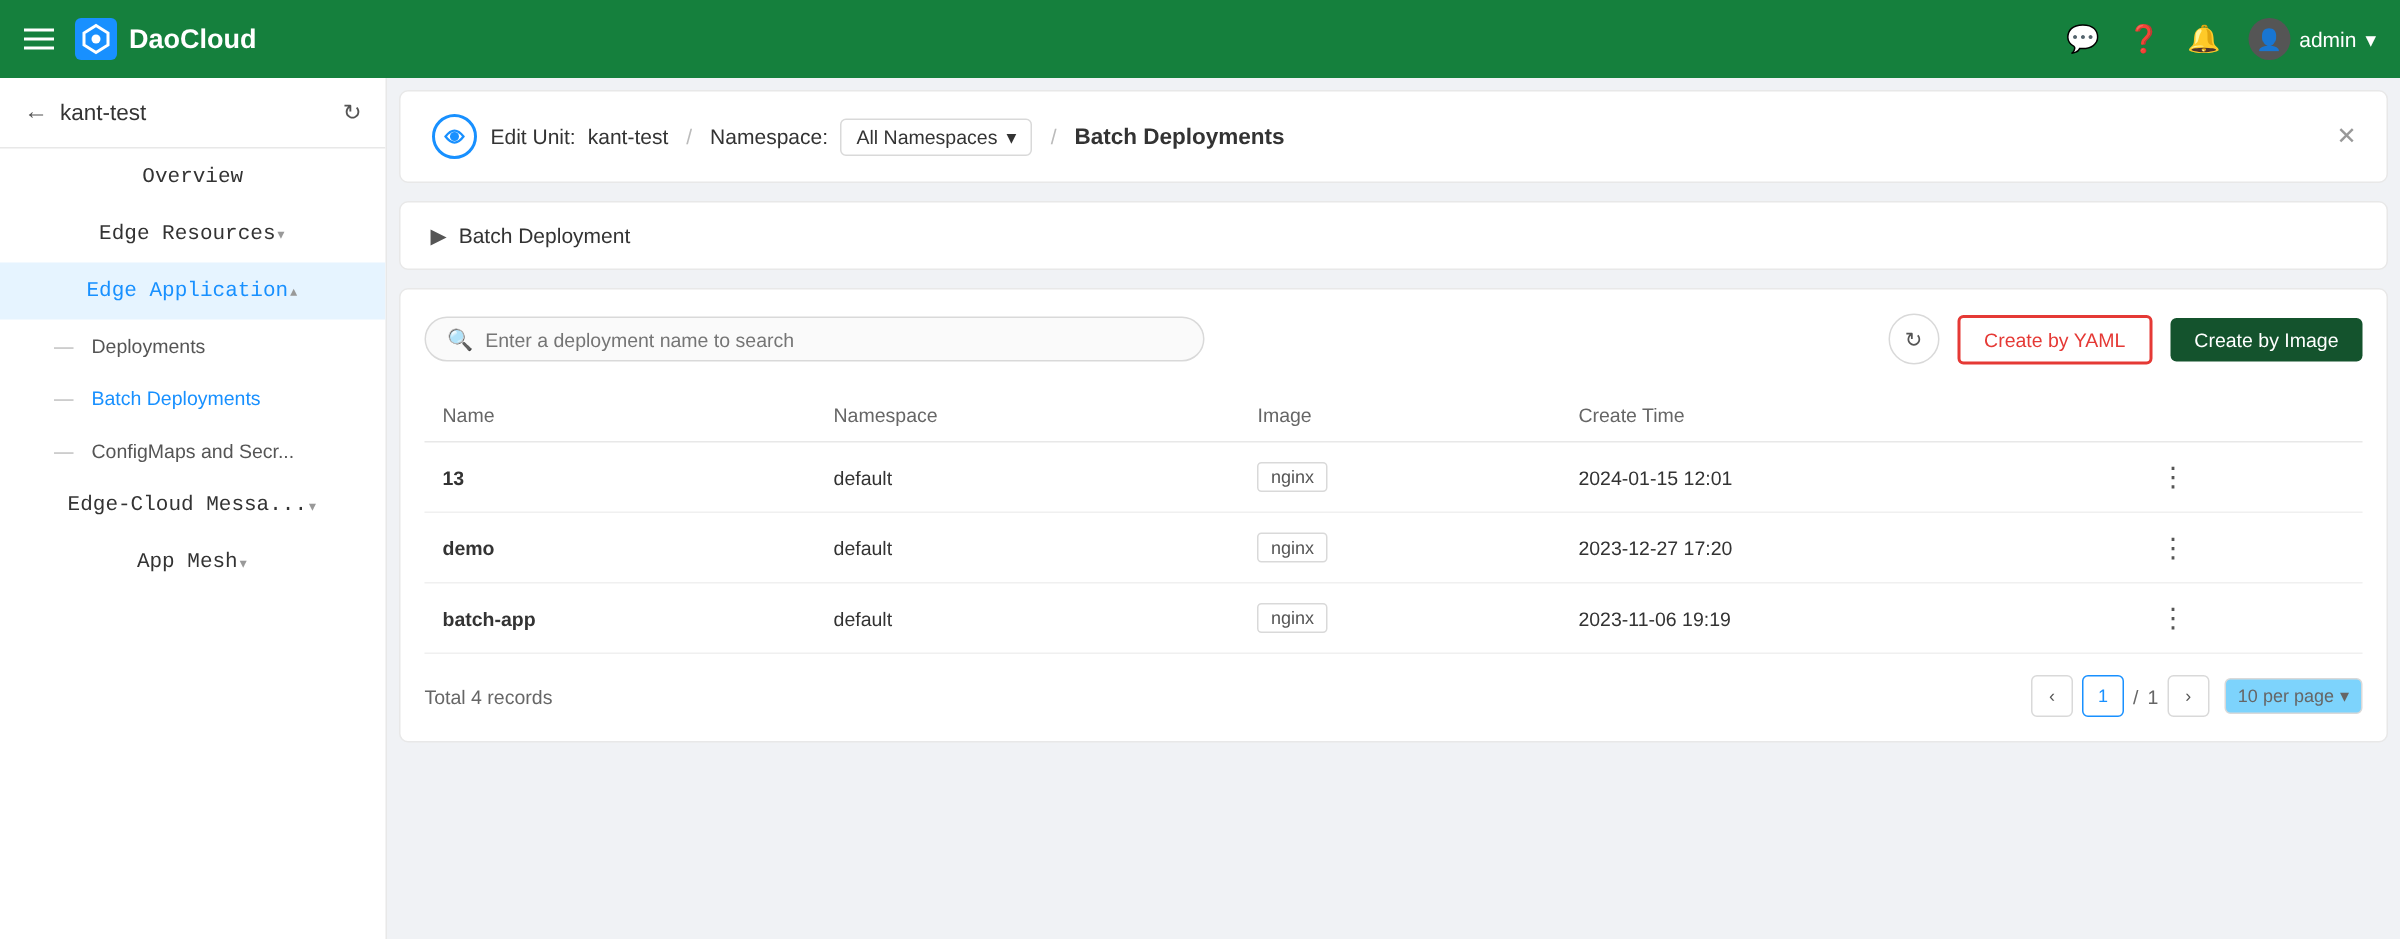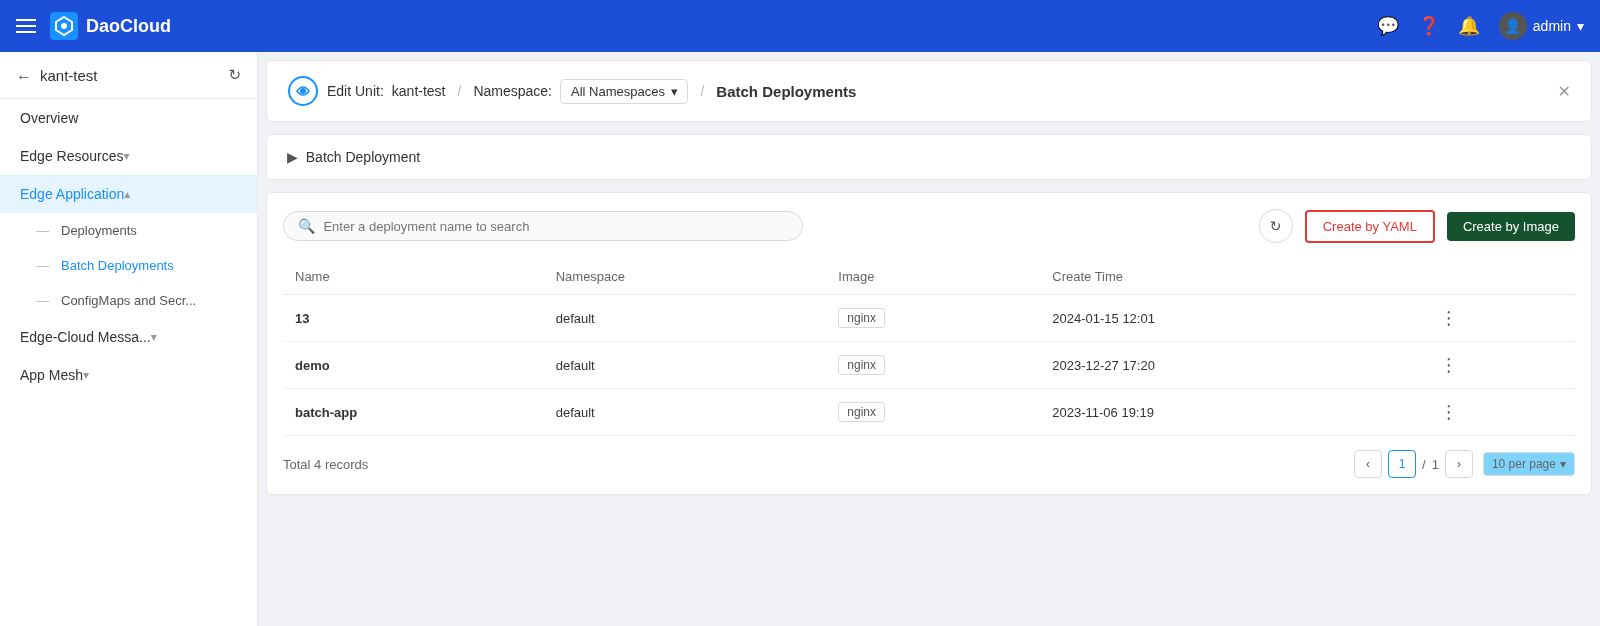--- a/index.html
+++ b/index.html
@@ -1,21 +1,21 @@
 <!DOCTYPE html>
 <html><head>
   <meta charset="utf-8">
   <style>
     * { box-sizing: border-box; margin: 0; padding: 0; }
     body { font-family: -apple-system, BlinkMacSystemFont, 'Segoe UI', sans-serif; background: #f0f2f5; color: #333; font-size: 14px; }
 
     
     .top-nav {
       display: flex; align-items: center; justify-content: space-between;
-      background: #1d4ed8; color: #fff; height: 52px; padding: 0 16px;
+      background: #15803d; color: #fff; height: 52px; padding: 0 16px;
       position: fixed; top: 0; left: 0; right: 0; z-index: 100;
     }
     .top-nav-left { display: flex; align-items: center; gap: 14px; }
     .hamburger { display: flex; flex-direction: column; gap: 4px; cursor: pointer; }
     .hamburger span { display: block; width: 20px; height: 2px; background: #fff; }
     .logo { display: flex; align-items: center; gap: 8px; font-size: 18px; font-weight: 600; }
     .logo-icon { width: 28px; height: 28px; }
     .top-nav-right { display: flex; align-items: center; gap: 18px; }
     .top-nav-right .icon-btn { color: #ccc; cursor: pointer; font-size: 18px; }
     .user-area { display: flex; align-items: center; gap: 6px; cursor: pointer; }
@@ -31,22 +31,22 @@
     }
     .sidebar-header {
       display: flex; align-items: center; justify-content: space-between;
       padding: 14px 16px; border-bottom: 1px solid #e8e8e8;
     }
     .sidebar-header-title { display: flex; align-items: center; gap: 8px; font-weight: 500; font-size: 15px; }
     .back-arrow { cursor: pointer; color: #555; font-size: 16px; }
     .refresh-icon { cursor: pointer; color: #555; font-size: 15px; }
 
     .sidebar-item {
-      padding: 11px 20px; cursor: pointer; display: flex; align-items: center; justify-content: flex-start;
-      color: #333; font-size: 14px;
+      padding: 11px 20px; cursor: pointer; display: flex; align-items: center; justify-content: center;
+      color: #333; font-size: 14px; font-family: Liberation Mono, monospace;
     }
     .sidebar-item.active { color: #1890ff; background: #e6f4ff; }
     .sidebar-item .item-label { display: flex; align-items: center; gap: 8px; }
     .sidebar-item .chevron { font-size: 12px; color: #999; }
 
     .sidebar-sub-item {
       padding: 10px 20px 10px 36px; cursor: pointer; font-size: 13px; color: #555;
       display: flex; align-items: center; gap: 8px;
     }
     .sidebar-sub-item.active { color: #1890ff; }

